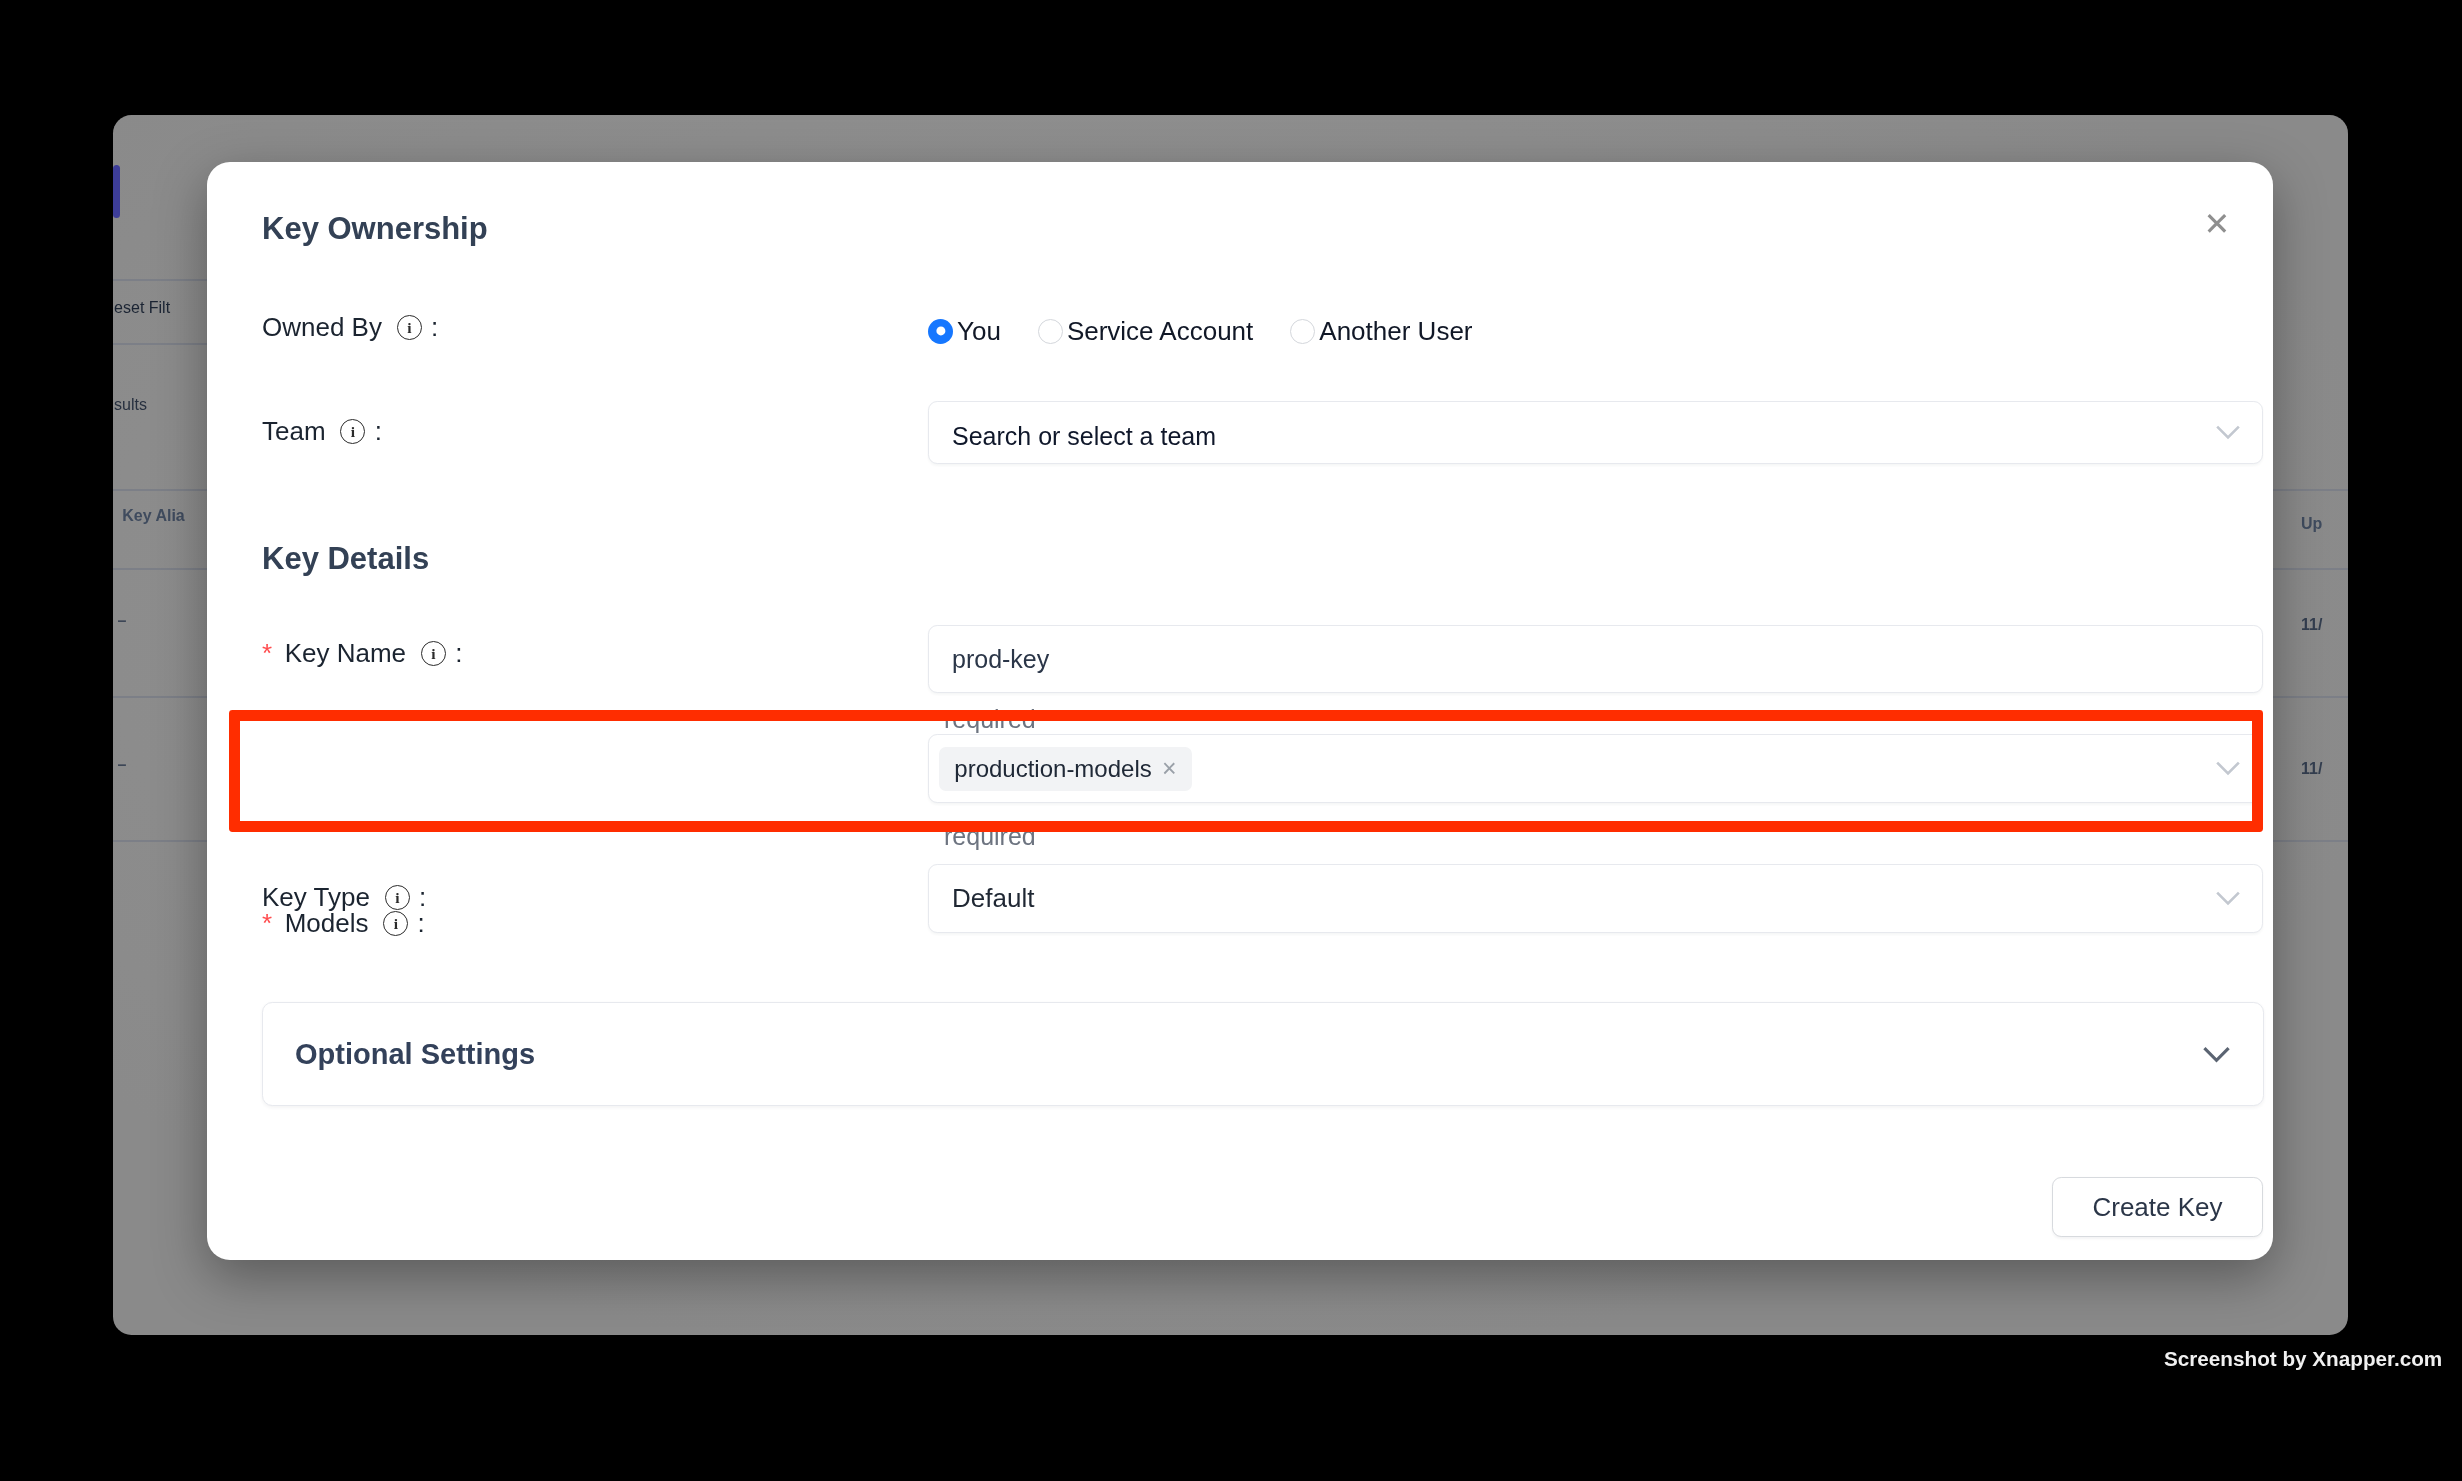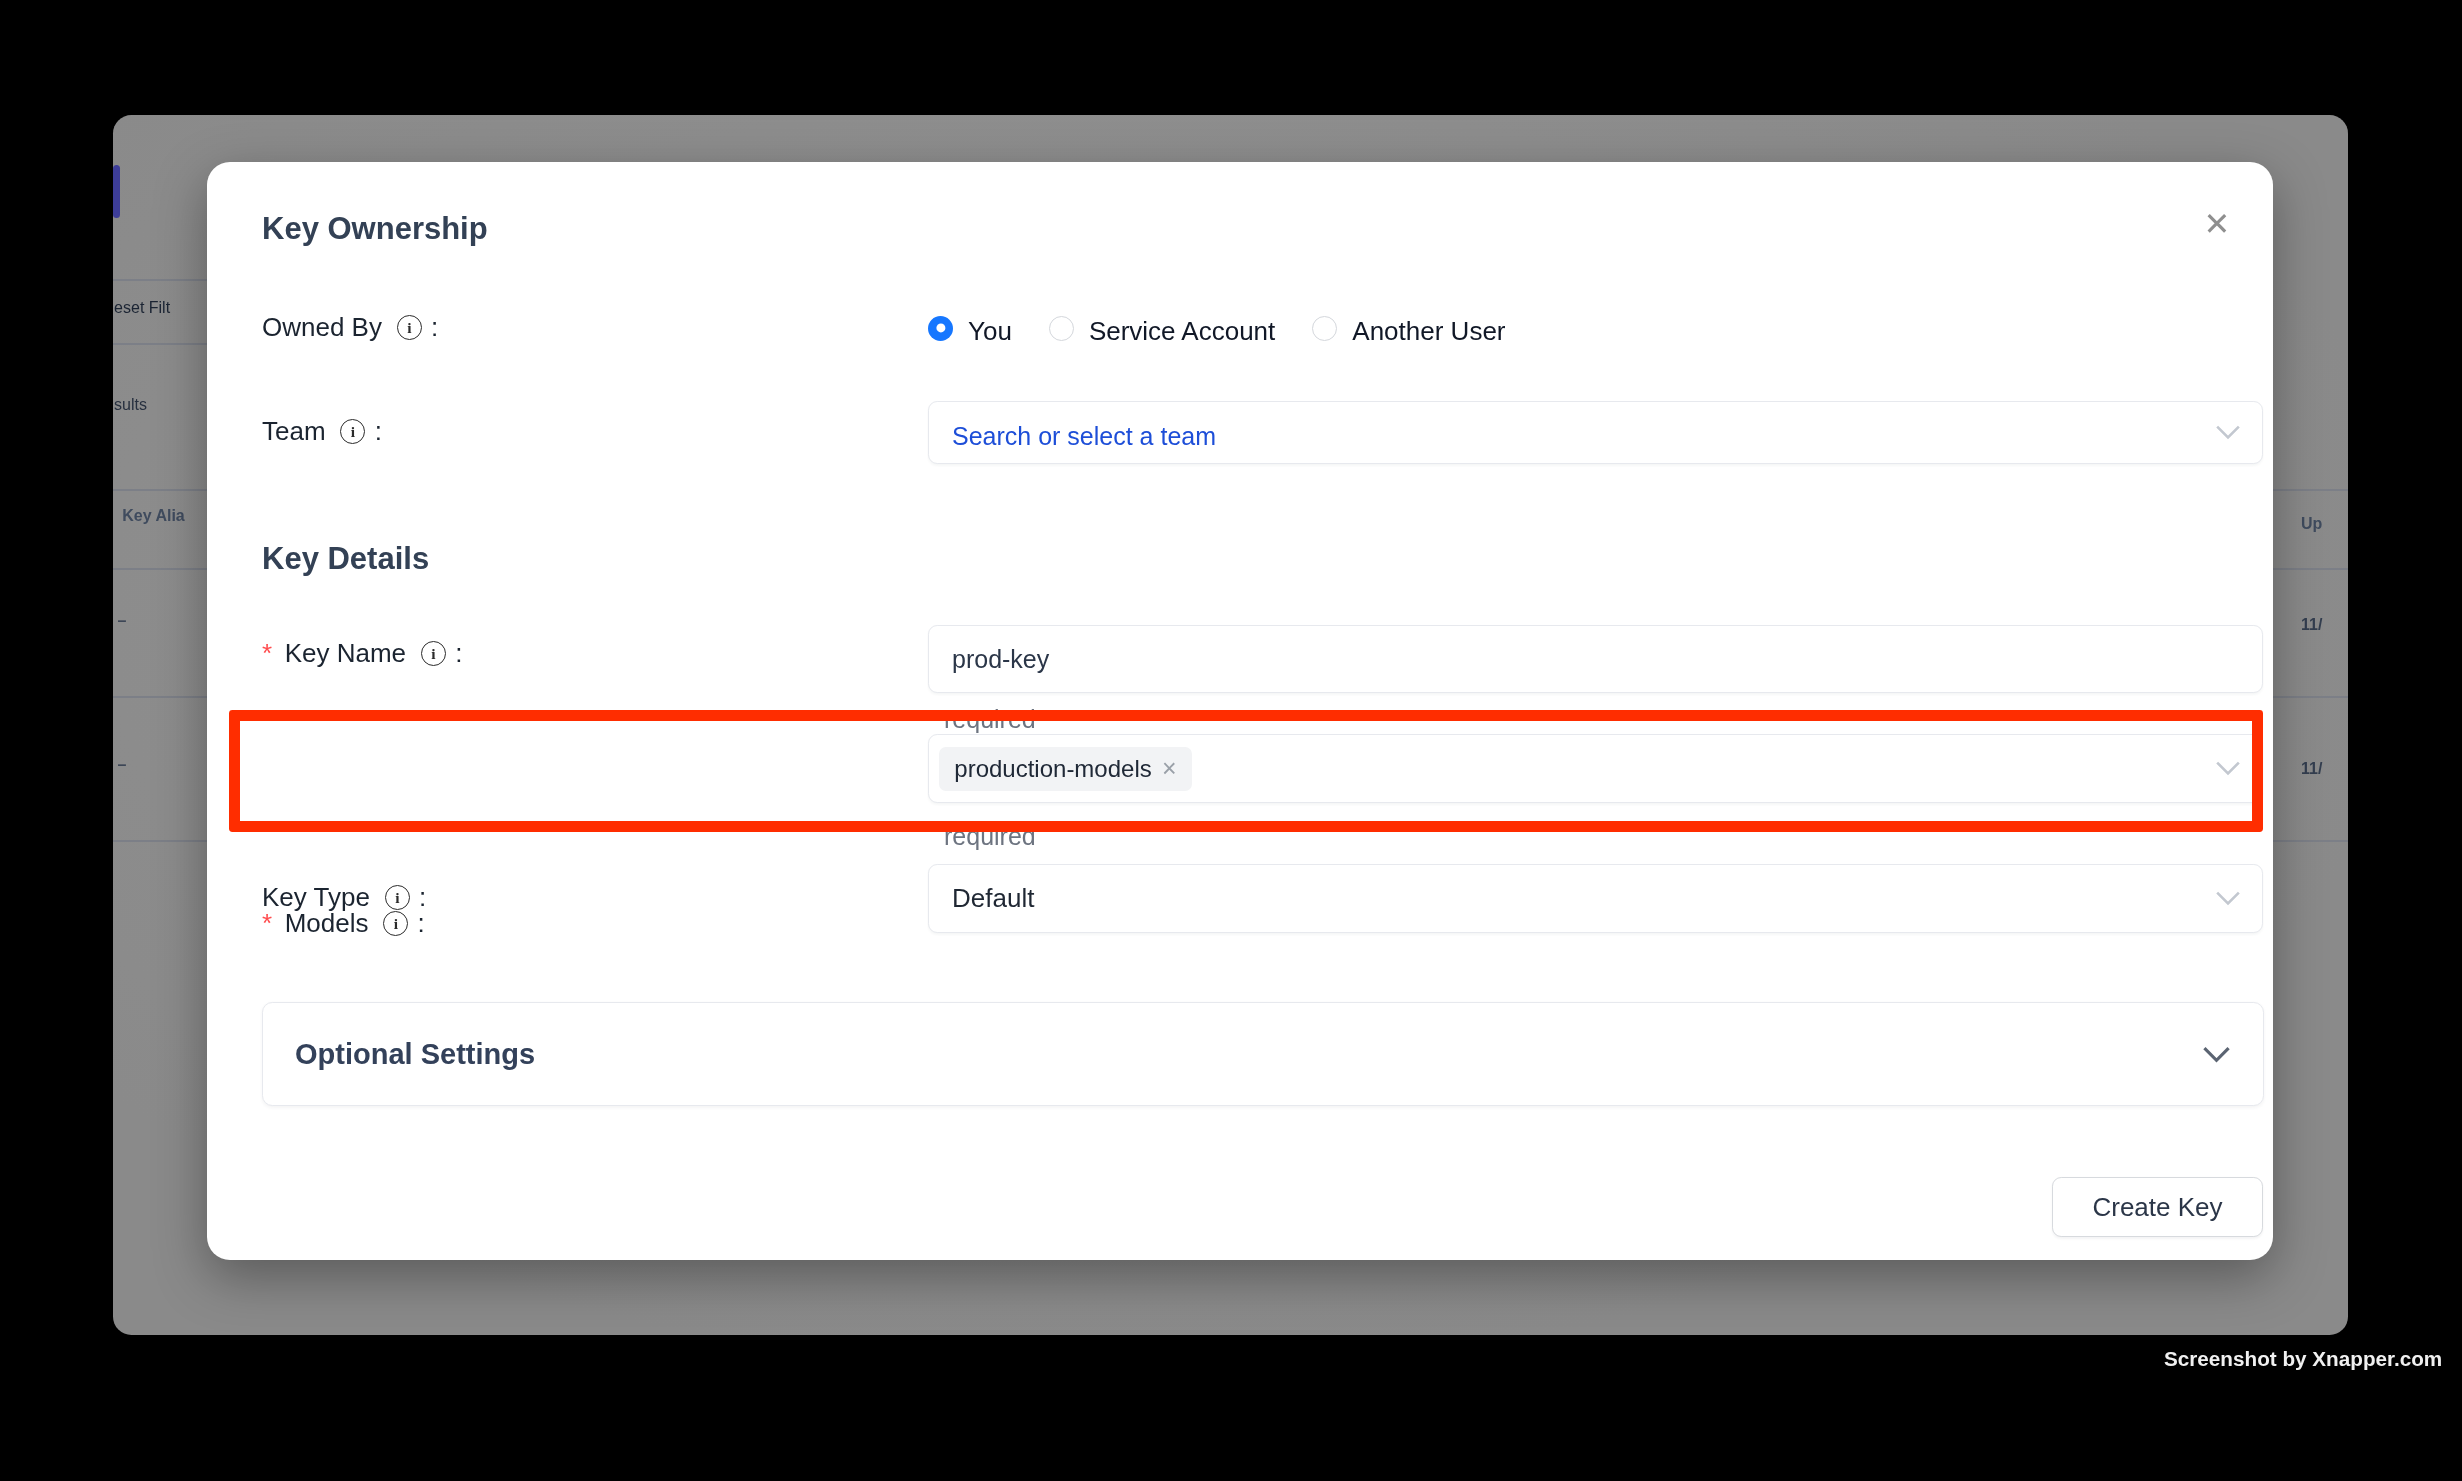--- a/index.html
+++ b/index.html
@@ -47,39 +47,39 @@
     display:inline-flex;align-items:center;justify-content:center;
     font-size:15.5px;color:#2b2b2b;font-weight:600;margin-left:5.7px;
     font-family:"Liberation Serif",serif;flex:0 0 auto;
   }
   .colon{font-size:26px;color:#1b2430;}
   
   .radio-row{
     position:absolute;left:721px;top:143px;height:52px;
     display:flex;align-items:center;
   }
-  .radio-opt{display:flex;align-items:flex-start;gap:15px;margin-right:37px;cursor:pointer;}
+  .radio-opt{display:flex;align-items:center;gap:4px;margin-right:37px;cursor:pointer;}
   .radio-circle{
     width:25px;height:25px;border-radius:50%;box-sizing:border-box;
     border:1.7px solid #d4d7dc;background:#fff;flex:0 0 auto;
   }
   .radio-circle.checked{border:none;background:#1677ff;position:relative;}
   .radio-circle.checked::after{
     content:"";position:absolute;left:50%;top:50%;width:9.2px;height:9.2px;
     transform:translate(-50%,-50%);border-radius:50%;background:#fff;
   }
   .radio-label{font-size:26px;color:#111827;}
   
   .control{
     position:absolute;left:721px;width:1335px;box-sizing:border-box;
     border:1.1px solid #e7e9ee;border-radius:9.2px;background:#fff;
     display:flex;align-items:center;padding:0 23px;
     box-shadow:0 1.1px 2.3px rgba(30,40,60,0.04);
   }
-  .placeholder{color:#1d4ed8;font-size:25px;margin-top:8px;}
+  .placeholder{color:#0f172a;font-size:25px;margin-top:8px;}
   .control-value{color:#1f2733;font-size:26px;}
   .chevron{position:absolute;right:20.7px;top:50%;transform:translateY(-50%);}
   .tag{
     display:flex;align-items:center;gap:10.3px;background:#f2f3f5;
     border-radius:6.9px;padding:8px 15px;max-width:90%;
   }
   .tag-text{font-size:24px;color:#202937;white-space:nowrap;}
   .tag-x{font-size:25px;color:#9aa0a8;cursor:pointer;line-height:1;}
   .error-text{
     position:absolute;left:737px;font-size:25px;color:#6d7480;

